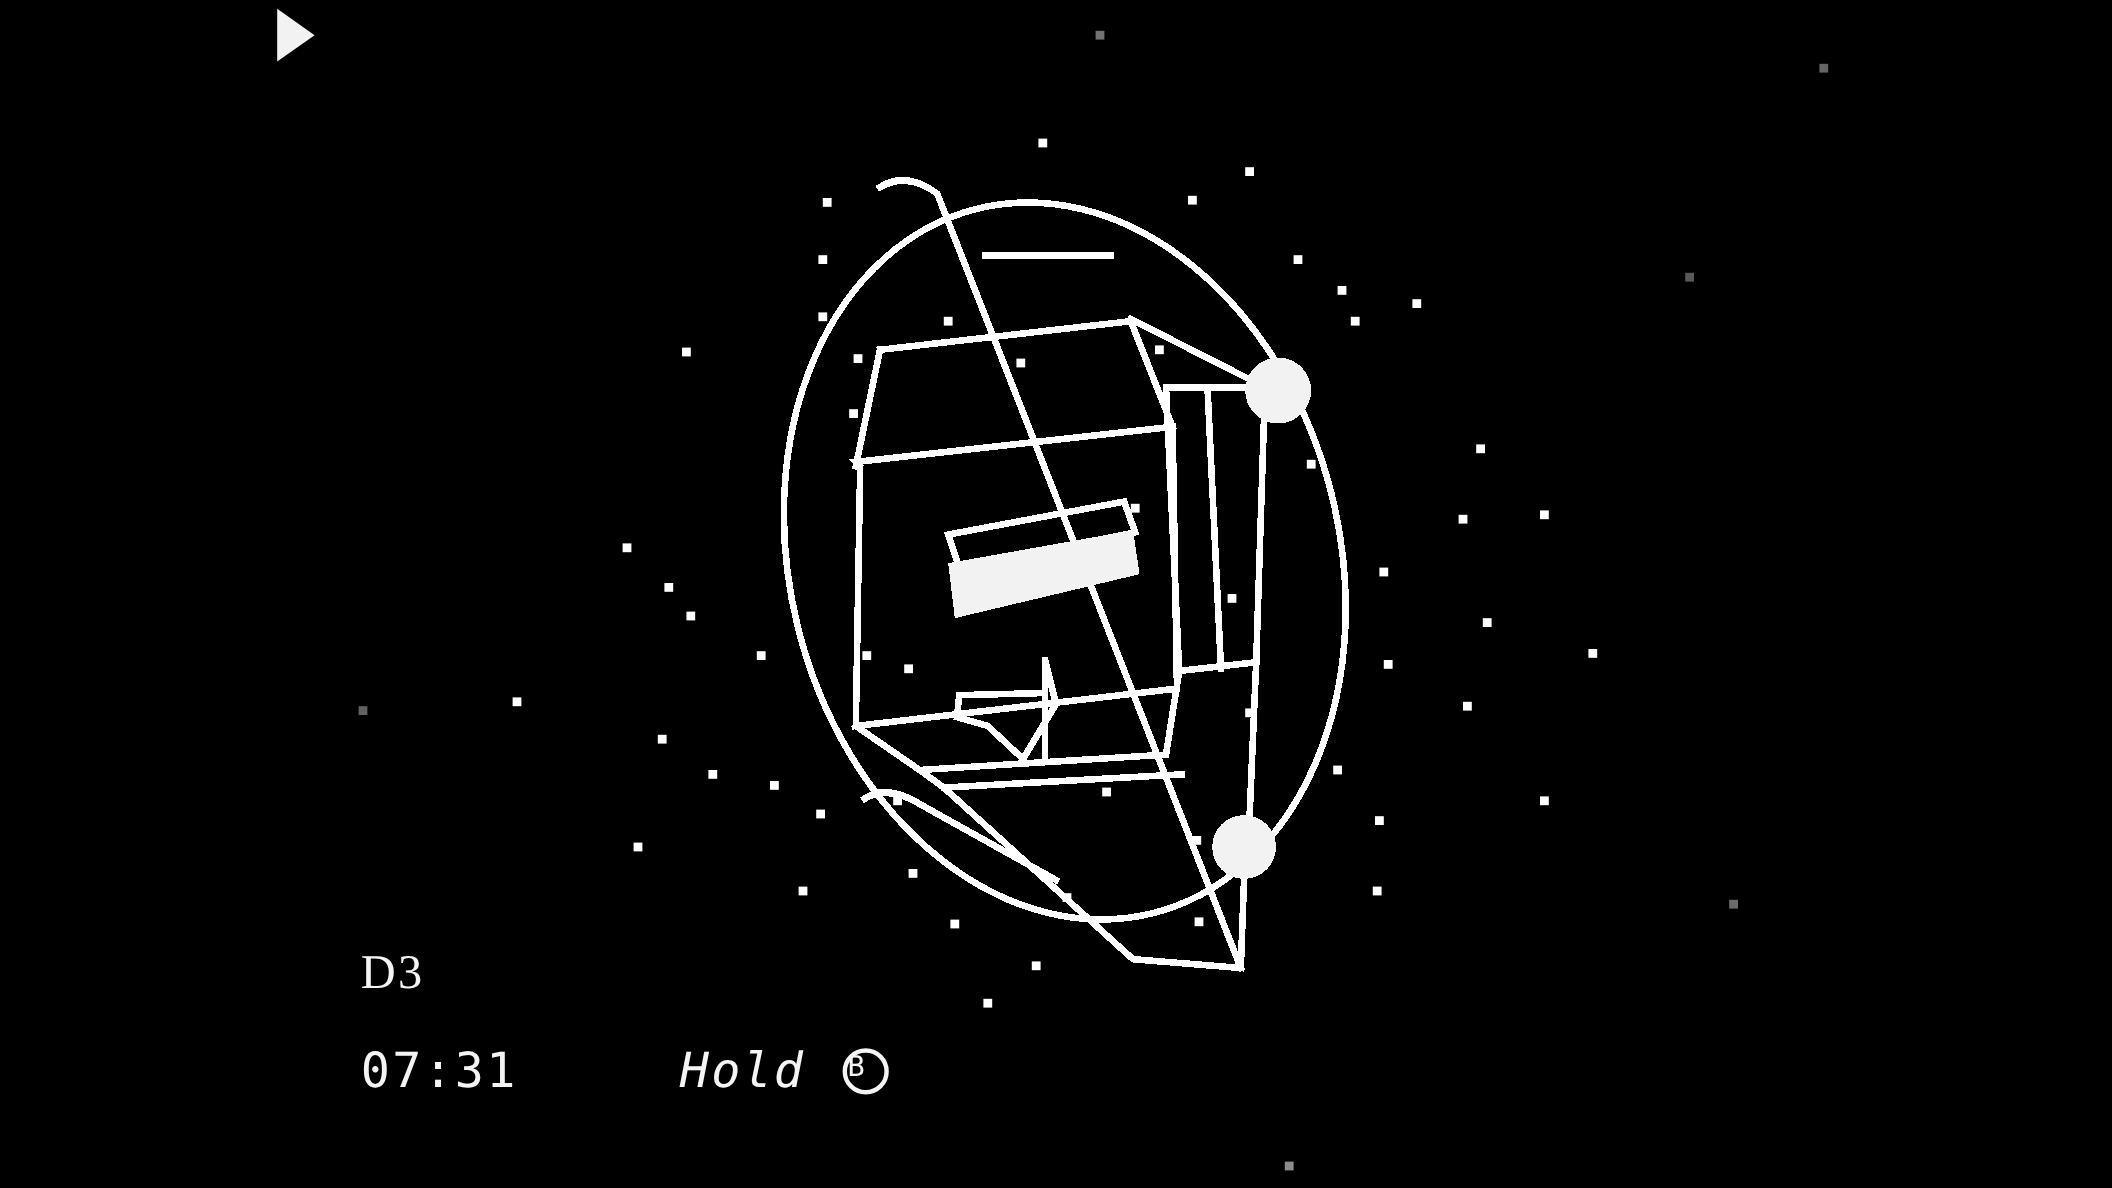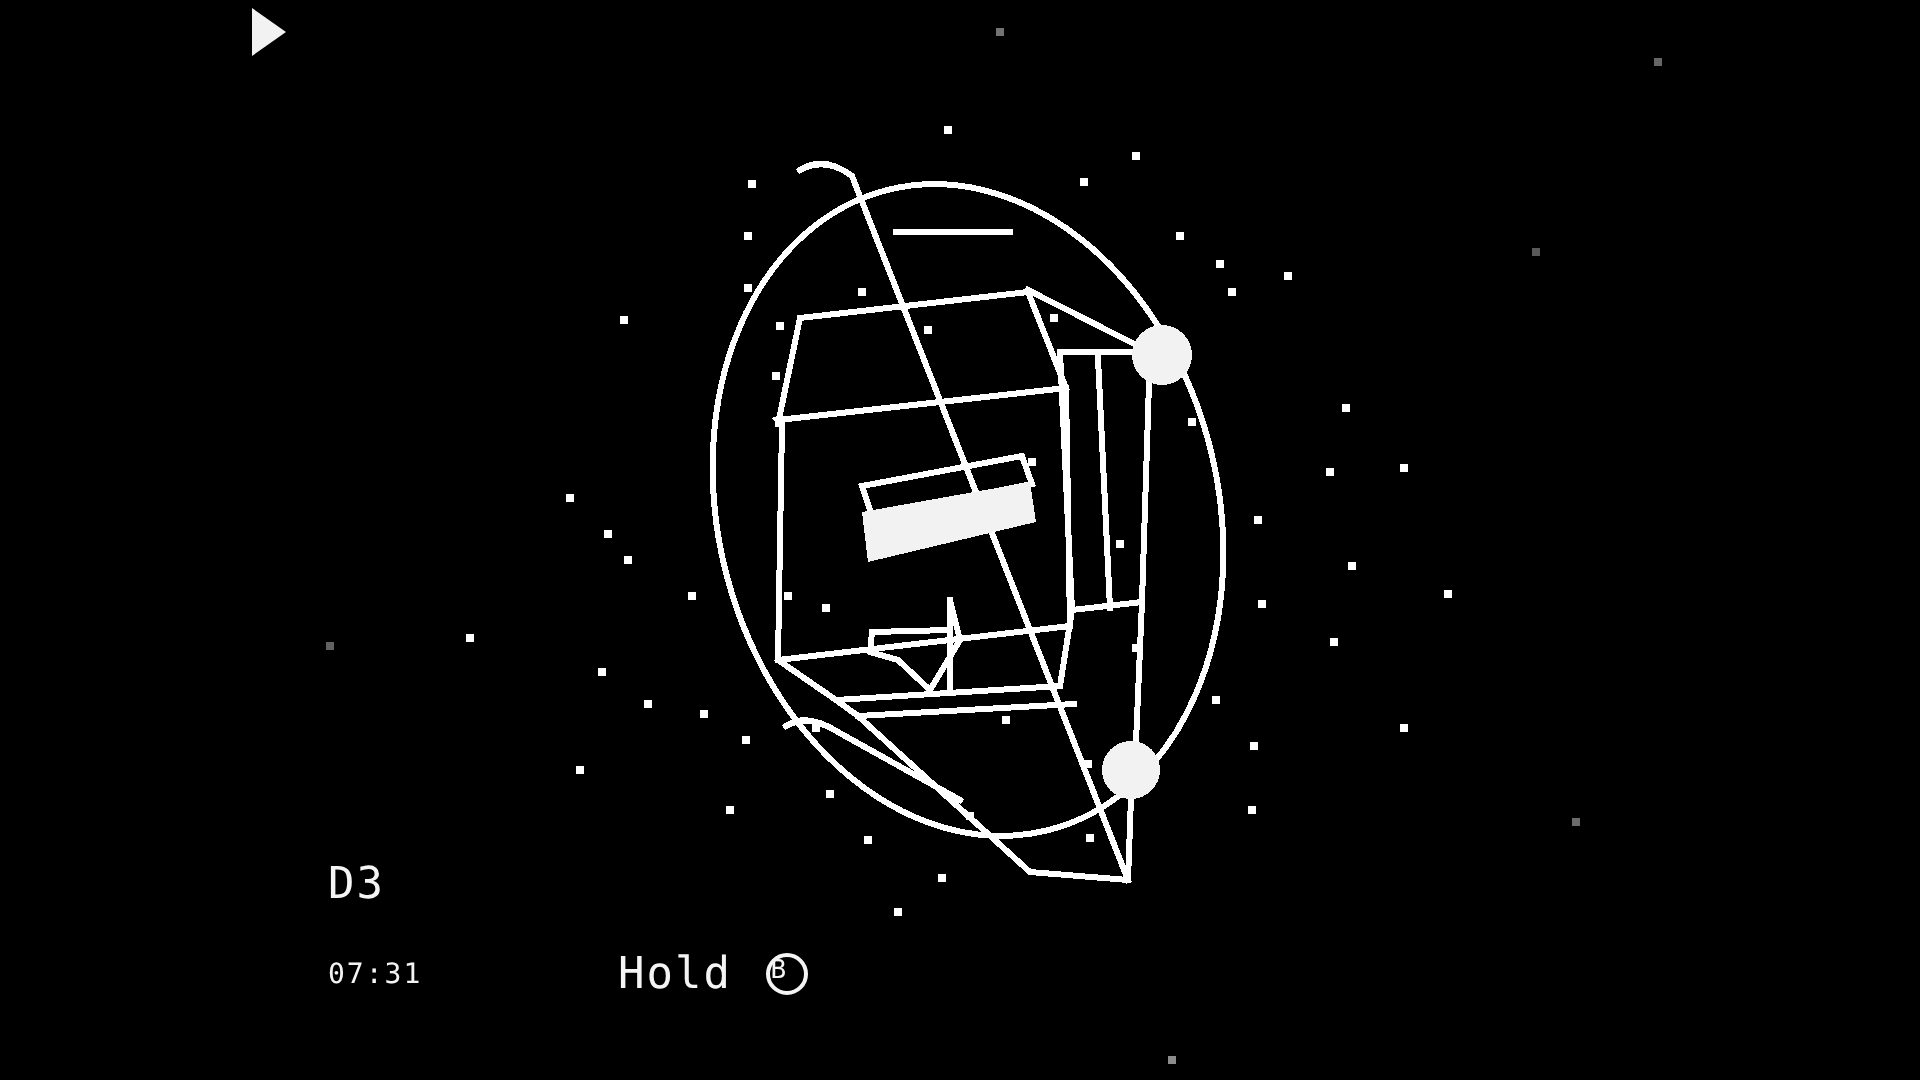--- a/index.html
+++ b/index.html
@@ -68,40 +68,41 @@
     letter-spacing: 2px;
     white-space: nowrap;
     text-rendering: geometricPrecision;
   }
 
   #sector-label {
     left: 328px;
     top: 862px;
     font-size: 44px;
     line-height: 44px;
+    font-family: Liberation Serif, serif;
   }
 
   #mission-timer {
     left: 328px;
     top: 952px;
-    font-size: 28px;
+    font-size: 44px;
     line-height: 44px;
   }
 
   #prompt-line {
     left: 618px;
     top: 952px;
     font-size: 44px;
     line-height: 44px;
     display: flex;
     align-items: center;
     gap: 0;
   }
   #prompt-line > span { display: inline-block; }
-  .prompt-seg { white-space: pre; }
+  .prompt-seg { white-space: pre; font-style: italic; }
 
   .button-glyph {
     display: inline-flex;
     align-items: center;
     justify-content: center;
     width: 42px;
     height: 42px;
     border: 4px solid #f4f4f4;
     border-radius: 50%;
     font-size: 26px;

